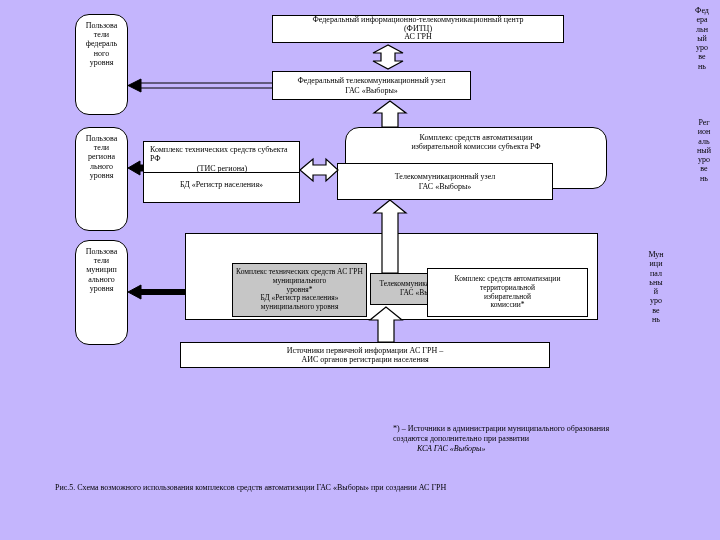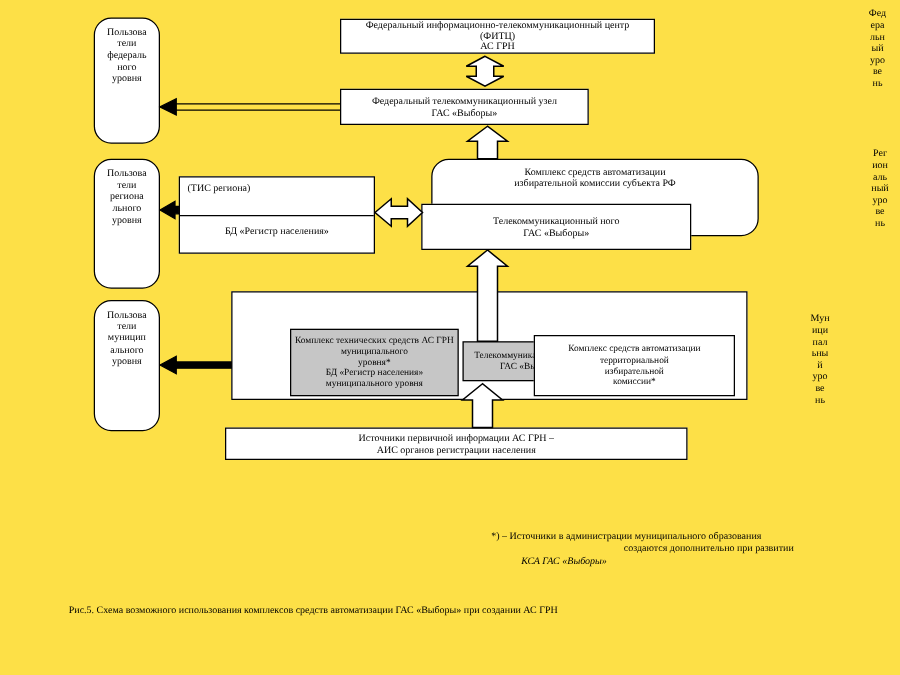--- a/index.html
+++ b/index.html
@@ -1,39 +1,39 @@
 <!DOCTYPE html>
 <html style="--box-gray: #c6c6c6;"><head>
 <meta charset="utf-8">
 <style>
   html,body{margin:0;padding:0;background:#fff;}
   #canvas{
-    position:relative;width:720px;height:540px;background:#fde047;
+    position:relative;width:720px;height:540px;background:#c4b5fd;
     font-family:"Liberation Serif","DejaVu Serif",serif;color:#000;
     overflow:hidden;
   }
   .bx{
     position:absolute;border:1px solid #000;background:#fff;
     font-size:8px;line-height:1.15;text-align:center;box-sizing:border-box;
     display:flex;align-items:center;justify-content:center;
   }
   .bx.topalign{align-items:flex-start;border-radius:14px;}
   .prelines{white-space:pre-line;}
   .lvl{
     position:absolute;font-size:8px;line-height:1.16;text-align:center;
     white-space:pre-line;
   }
   .gray{background:var(--box-gray,#c6c6c6);margin-left:37px;}
   .kts{display:block;text-align:left;padding:0;}
   .kts .kts-top{border-bottom:1px solid #000;height:31px;box-sizing:border-box;padding:3px 5px 0 6px;}
   .kts .kts-title{text-align:left;}
-  .kts .kts-tis{margin-top:1px;}
+  .kts .kts-tis{text-align:center;margin-top:1px;}
   .kts .kts-db{text-align:center;padding-top:7px;}
   .foot{position:absolute;left:393px;top:424px;width:242px;font-size:8px;line-height:1.25;}
-  .foot .f2{text-align:right;}
+  .foot .f2{text-align:left;}
   .foot .f3{padding-left:24px;font-style:italic;}
   #caption{position:absolute;left:55px;top:483px;width:440px;font-size:8px;}
   svg.overlay{position:absolute;left:0;top:0;pointer-events:none;}
 </style>
 </head>
 <body>
 
 <div id="canvas">
 
   <div class="lvl" style="left:686px;top:6px;width:32px;">Фед
@@ -57,42 +57,43 @@
 й
 уро
 ве
 нь</div>
 
   <div class="bx topalign prelines" style="left:75px;top:14px;width:53px;height:101px;padding-top:6px;">Пользова
 тели
 федераль
 ного
 уровня</div>
-  <div class="bx prelines" style="left:272px;top:15px;width:252px;height:28px;line-height:1.1;">Федеральный информационно-телекоммуникационный центр
+  <div class="bx prelines" style="left:272px;top:15px;width:292px;height:28px;line-height:1.1;">Федеральный информационно-телекоммуникационный центр
 (ФИТЦ)
 АС ГРН</div>
   <div class="bx prelines" style="left:272px;top:71px;width:199px;height:29px;">Федеральный телекоммуникационный узел
 ГАС «Выборы»</div>
 
   <div class="bx topalign prelines" style="left:75px;top:127px;width:53px;height:104px;padding-top:6px;">Пользова
 тели
 региона
 льного
 уровня</div>
 
   <div class="bx kts" style="left:143px;top:141px;width:157px;height:62px;">
     <div class="kts-top">
+      <div class="kts-title">Комплекс технических средств субъекта РФ</div>
       <div class="kts-tis">(ТИС региона)</div>
     </div>
     <div class="kts-db">БД «Регистр населения»</div>
   </div>
 
   <div class="bx topalign prelines" style="left:345px;top:127px;width:262px;height:62px;padding-top:5px;">Комплекс средств автоматизации
 избирательной комиссии субъекта РФ</div>
-  <div class="bx prelines" style="left:337px;top:163px;width:216px;height:37px;">Телекоммуникационный ного
+  <div class="bx prelines" style="left:337px;top:163px;width:216px;height:37px;">Телекоммуникационный узел
 ГАС «Выборы»</div>
 
   <div class="bx topalign prelines" style="left:75px;top:240px;width:53px;height:105px;padding-top:6px;">Пользова
 тели
 муницип
 ального
 уровня</div>
 
   <div class="bx" style="left:185px;top:233px;width:413px;height:87px;"></div>
 

